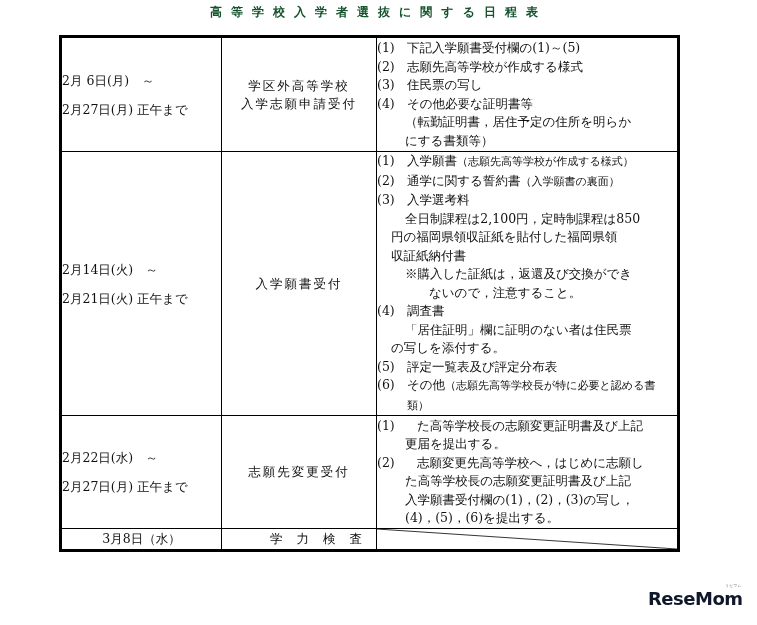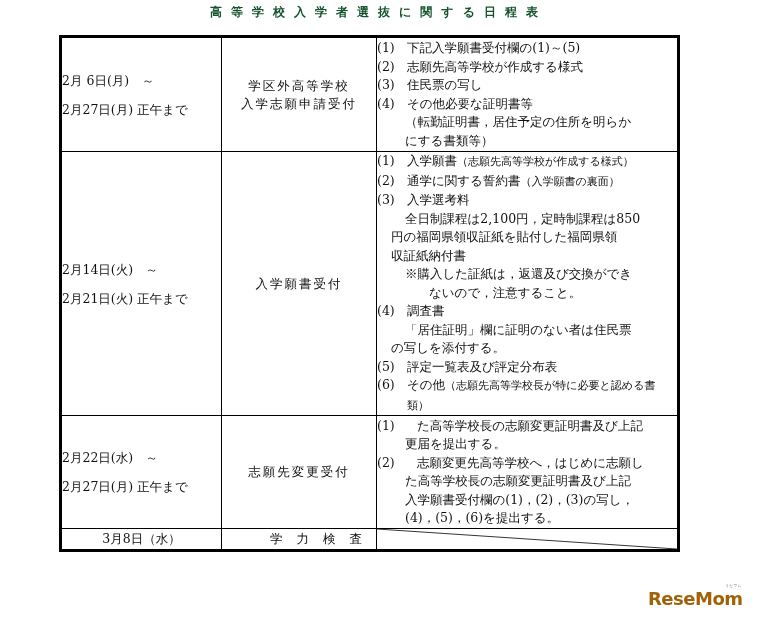--- a/index.html
+++ b/index.html
@@ -29,21 +29,21 @@
   .small { font-size: 11px; }
   tr.r1 td { height: 113px; }
   tr.r2 td { height: 232px; }
   tr.r3 td { height: 112px; }
   tr.r4 td, tr.r5 td { height: 20px; }
   td.center { text-align: center; font-size: 12.5px; }
   td.spaced { text-align: right; letter-spacing: 14px; font-size: 13px; }
   td.slash { position: relative; }
   td.slash svg { position: absolute; left: 0; top: 0; width: 100%; height: 100%; }
   .logo { position: absolute; left: 648px; top: 588px; font-family: "DejaVu Sans", "Liberation Sans", sans-serif;
-          font-weight: bold; font-size: 18px; color: #a16207; letter-spacing: -0.5px; }
+          font-weight: bold; font-size: 18px; color: #0f172a; letter-spacing: -0.5px; }
   .logo-kana { position: absolute; left: 725px; top: 583px; font-size: 4px; color: #888;
                font-family: "DejaVu Sans", sans-serif; }
 </style>
 </head>
 <body>
 
 <div class="title">高等学校入学者選抜に関する日程表</div>
 
 <table class="sched">
   <colgroup>

